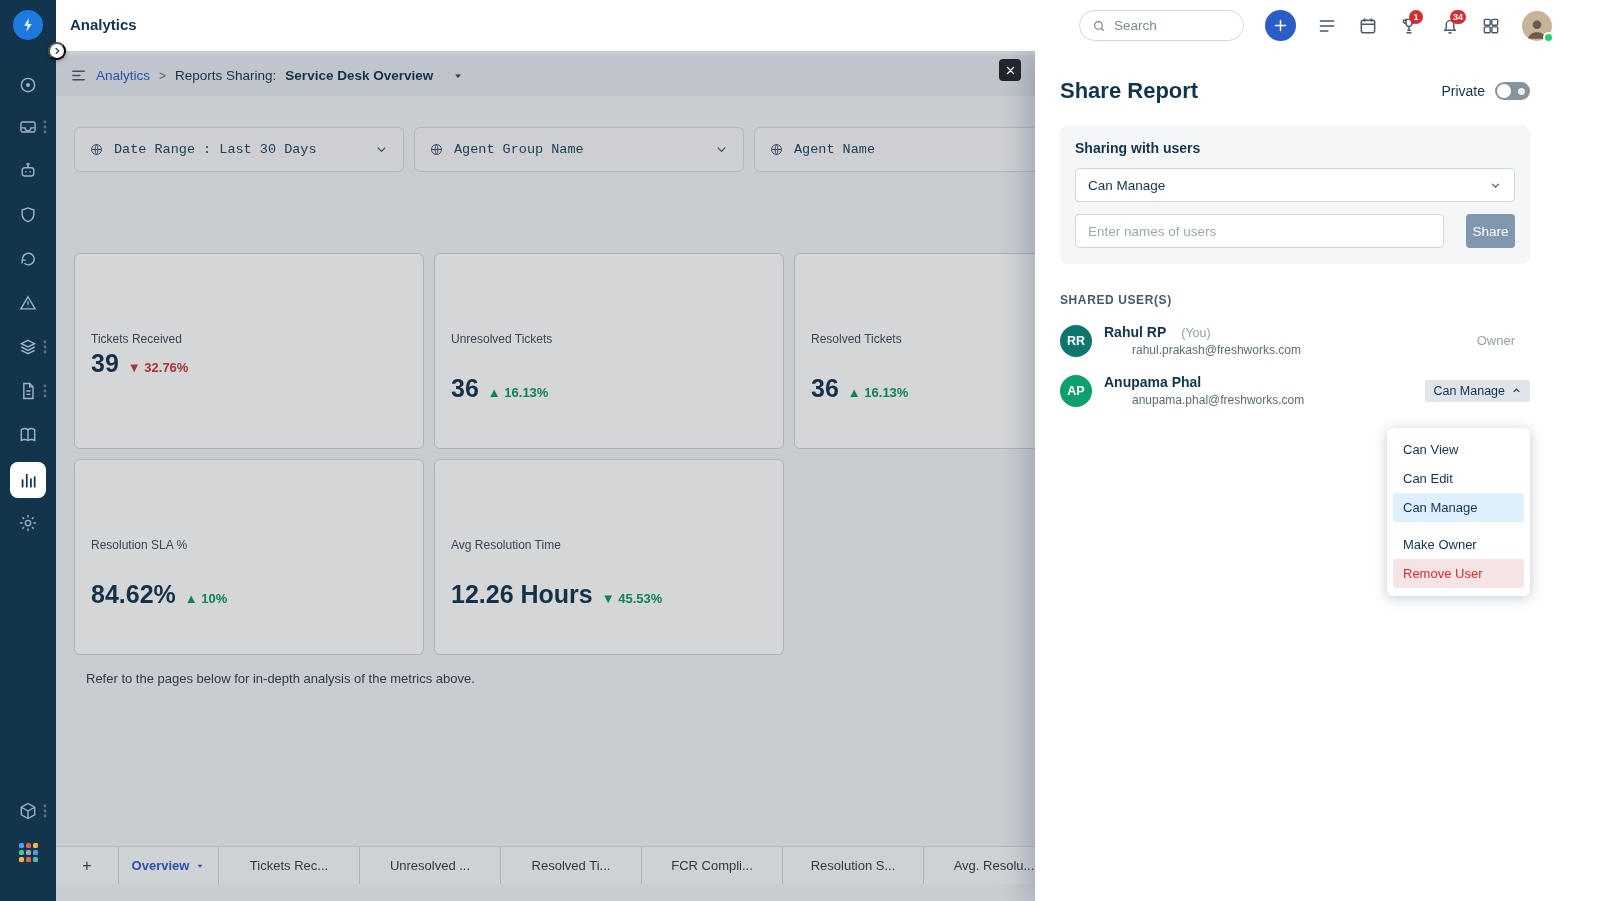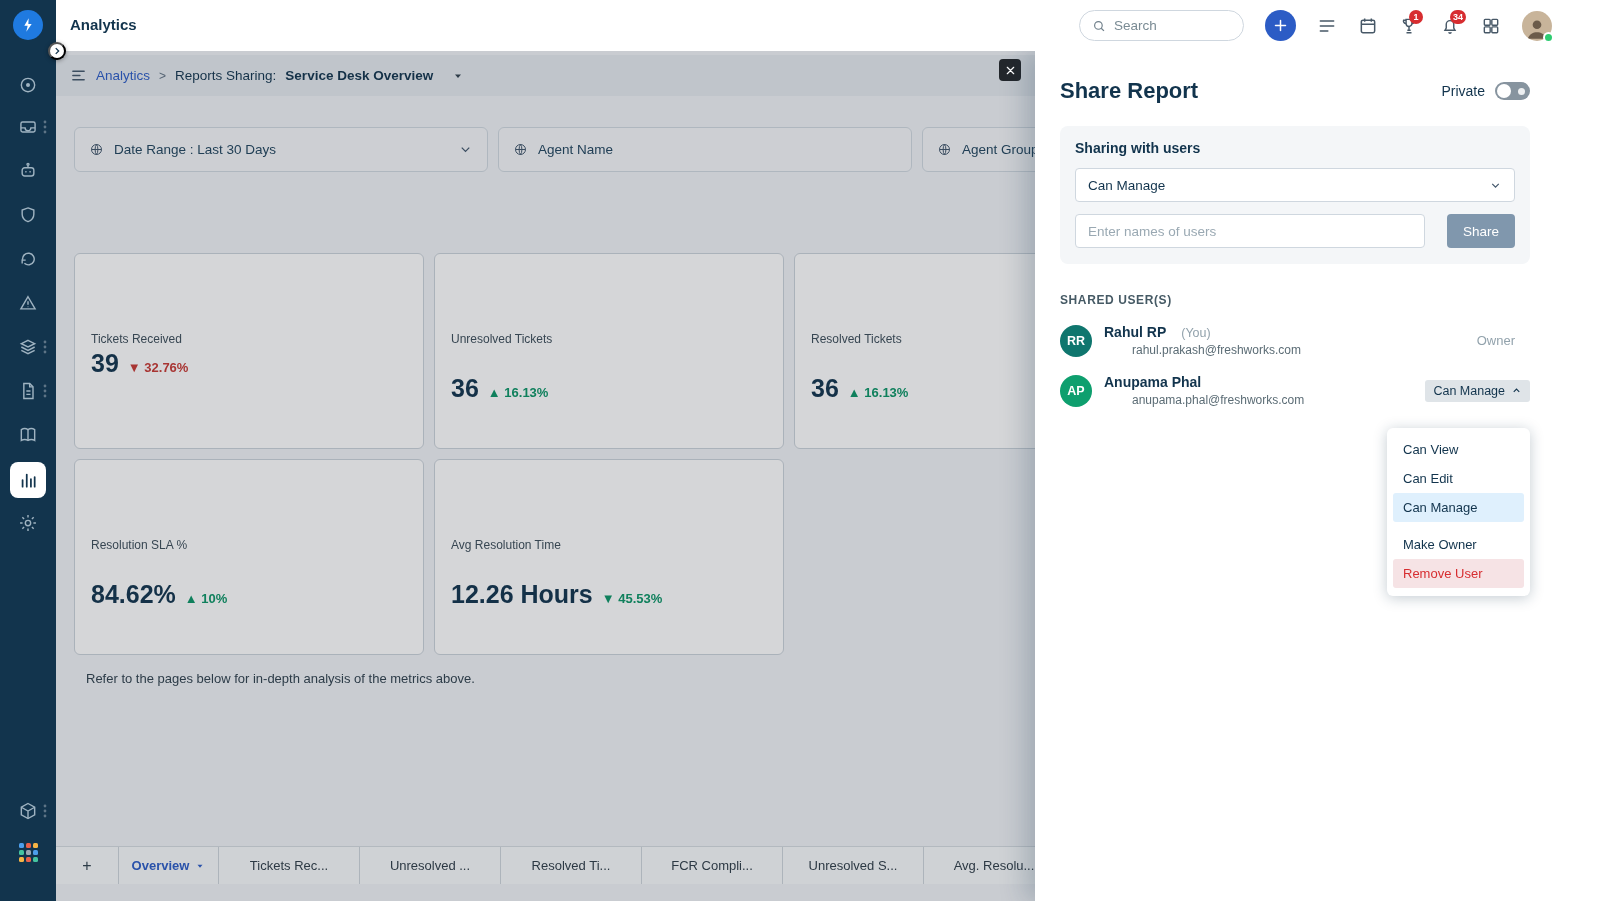--- a/index.html
+++ b/index.html
@@ -47,21 +47,21 @@
   .crumbbar .ham { color:#43576b; display:flex; }
   .crumbbar .ham svg { width:17px; height:17px; }
   .crumb-link { color:#2c5cc5; font-size:13.5px; cursor:pointer; }
   .crumb-sep { color:#5f7081; font-size:12px; }
   .crumb-sec { color:#12344d; font-size:13.5px; }
   .crumb-name { color:#12344d; font-size:13.5px; font-weight:bold; }
   .crumb-caret { color:#30414e; display:flex; margin-left:10px; }
   .crumb-caret svg { width:12px; height:12px; }
 
   .filters { position:absolute; left:18px; top:76px; display:flex; gap:10px; }
-  .pill { width:414px; height:45px; background:#f3f5f7; border:1px solid #cfd7df; border-radius:6px; display:flex; align-items:center; padding:0 14px; gap:10px; cursor:pointer; }
+  .pill { width:330px; height:45px; background:#f3f5f7; border:1px solid #cfd7df; border-radius:6px; display:flex; align-items:center; padding:0 14px; gap:10px; cursor:pointer;font-family:Liberation Mono, monospace; }
   .pill .glabel { flex:1; font-size:13.5px; color:#22455e; }
   .pill svg { width:15px; height:15px; color:#41566b; flex:none; }
 
   .cards { position:absolute; left:18px; top:202px; display:flex; flex-direction:column; gap:10px; }
   .cardrow { display:flex; gap:10px; }
   .mcard { width:350px; height:196px; background:#fdfdfd; border:1px solid #c9d1d8; border-radius:6px; padding:78px 14px 0 16px; }
   .mlabel { font-size:12px; color:#3c4d59; }
   .mvalrow { display:flex; align-items:baseline; gap:9px; margin-top:3px; }
   .mvalue { font-size:25px; font-weight:bold; color:#12344d; }
   .mdelta { font-size:13px; font-weight:bold; }
@@ -93,21 +93,21 @@
   .toggle .knob { position:absolute; left:2px; top:2px; width:14px; height:14px; background:#fff; border-radius:50%; }
   .toggle .mark { position:absolute; right:5px; top:5.5px; width:7px; height:7px; background:rgba(255,255,255,.85); border-radius:50%; }
 
   .share-card { margin-top:22px; background:#f4f6f8; border-radius:8px; padding:14px 15px 16px; }
   .card-label { font-size:14px; font-weight:bold; color:#12344d; }
   .perm-select { margin-top:12px; height:34px; background:#fff; border:1px solid #cfd7df; border-radius:4px; display:flex; align-items:center; justify-content:space-between; padding:0 12px; font-size:13.5px; color:#12344d; cursor:pointer; }
   .perm-select svg { width:13px; height:13px; color:#42566a; }
   .invite-row { display:flex; margin-top:12px; gap:22px; }
   .invite-row input { flex:1; height:34px; border:1px solid #cfd7df; border-radius:4px; padding:0 12px; font-size:13.5px; color:#12344d; font-family:inherit; outline:none; background:#fff; }
   .invite-row input::placeholder { color:#9aa9b3; }
-  .share-btn { width:68px; height:34px; background:#8097ad; border:none; border-radius:4px; color:#fff; font-size:13.5px; font-family:inherit; cursor:pointer; }
+  .share-btn { width:49px; height:34px; background:#8097ad; border:none; border-radius:4px; color:#fff; font-size:13.5px; font-family:inherit; cursor:pointer; }
 
   .shared-heading { margin-top:29px; font-size:12px; font-weight:bold; color:#465a65; letter-spacing:.6px; }
   .user-row { display:flex; align-items:center; margin-top:17px; }
   .uavatar { width:32px; height:32px; border-radius:50%; color:#fff; font-size:12.5px; font-weight:bold; display:flex; align-items:center; justify-content:center; flex:none; }
   .uav-0 { background:#0f766e; }
   .uav-1 { background:#0e9f6e; }
   .uinfo { margin-left:12px; flex:1; min-width:0; }
   .uname-row { display:flex; align-items:baseline; gap:15px; }
   .uname { font-size:14px; font-weight:bold; color:#12344d; }
   .usuffix { font-size:12.5px; color:#92a2ac; }
@@ -350,32 +350,32 @@
         <span class="glabel">Date Range :  Last 30 Days</span>
         <svg viewBox="0 0 24 24" fill="none" stroke="currentColor" stroke-width="2">
             <path d="M6 9l6 6 6-6"></path>
           </svg>
       </div>
       <div class="pill">
         <svg viewBox="0 0 24 24" fill="none" stroke="currentColor" stroke-width="1.6">
             <circle cx="12" cy="12" r="8"></circle>
             <path d="M4 12h16M12 4c3 2.5 3 13.5 0 16M12 4c-3 2.5-3 13.5 0 16"></path>
           </svg>
-        <span class="glabel">Agent Name</span>
-
+        <span class="glabel">Agent Group Name</span>
+        <svg viewBox="0 0 24 24" fill="none" stroke="currentColor" stroke-width="2">
+            <path d="M6 9l6 6 6-6"></path>
+          </svg>
       </div>
       <div class="pill">
         <svg viewBox="0 0 24 24" fill="none" stroke="currentColor" stroke-width="1.6">
             <circle cx="12" cy="12" r="8"></circle>
             <path d="M4 12h16M12 4c3 2.5 3 13.5 0 16M12 4c-3 2.5-3 13.5 0 16"></path>
           </svg>
-        <span class="glabel">Agent Group Name</span>
-        <svg viewBox="0 0 24 24" fill="none" stroke="currentColor" stroke-width="2">
-            <path d="M6 9l6 6 6-6"></path>
-          </svg>
+        <span class="glabel">Agent Name</span>
+
       </div>
     </div>
 
     <div class="cards">
       <div class="cardrow">
         <div class="mcard">
           <div class="mlabel">Tickets Received</div>
           <div class="mvalrow">
             <span class="mvalue">39</span>
             <span class="mdelta trend-negative"><span>▼</span> <span>32.76%</span></span>
@@ -421,21 +421,21 @@
       <div class="tabcell tab-active">
         <span>Overview</span>
         <svg viewBox="0 0 24 24" fill="currentColor">
             <path d="M6 9h12l-6 7z"></path>
           </svg>
       </div>
       <div class="tabcell tab-n">Tickets Rec...</div>
       <div class="tabcell tab-n">Unresolved ...</div>
       <div class="tabcell tab-n">Resolved Ti...</div>
       <div class="tabcell tab-n">FCR Compli...</div>
-      <div class="tabcell tab-n">Unresolved S...</div>
+      <div class="tabcell tab-n">Resolution S...</div>
       <div class="tabcell tab-n">Avg. Resolu...</div>
     </div>
 
     <div class="dim-overlay"></div>
     <button class="close-x">
       <svg viewBox="0 0 24 24" fill="none" stroke="#fff" stroke-width="2.6" stroke-linecap="round">
           <path d="M5 5l14 14M19 5 5 19"></path>
         </svg>
     </button>
   </main>

